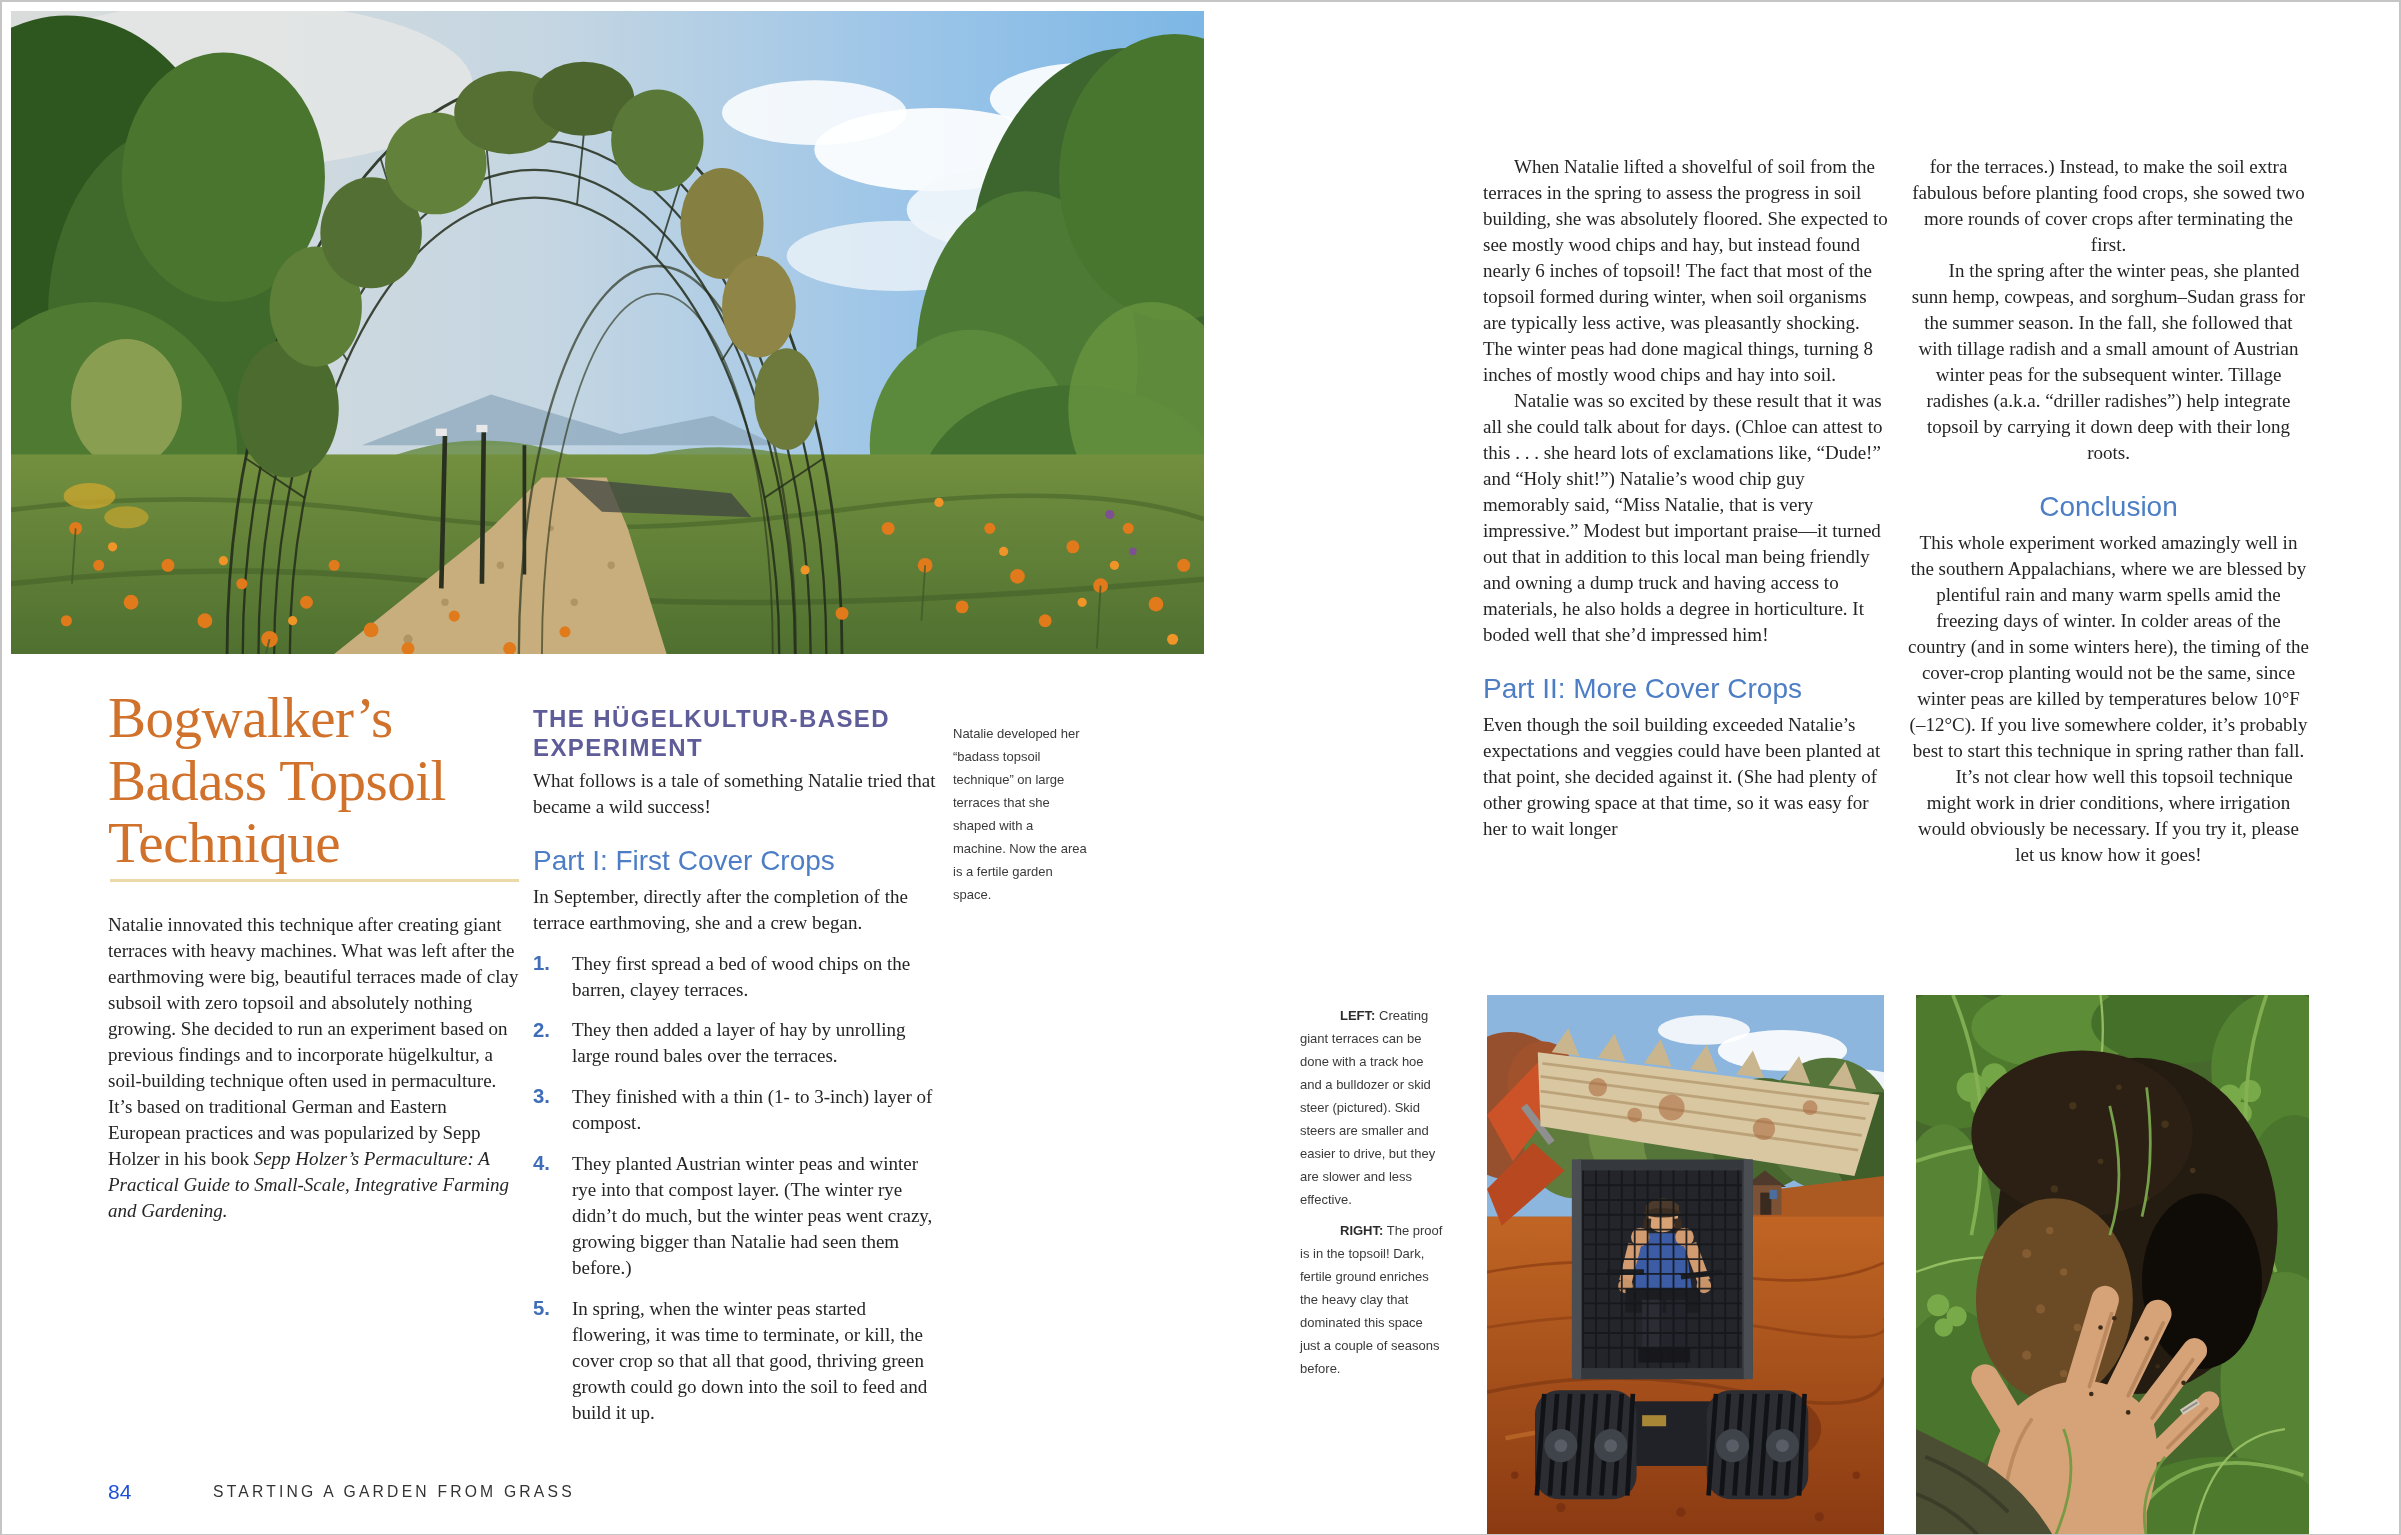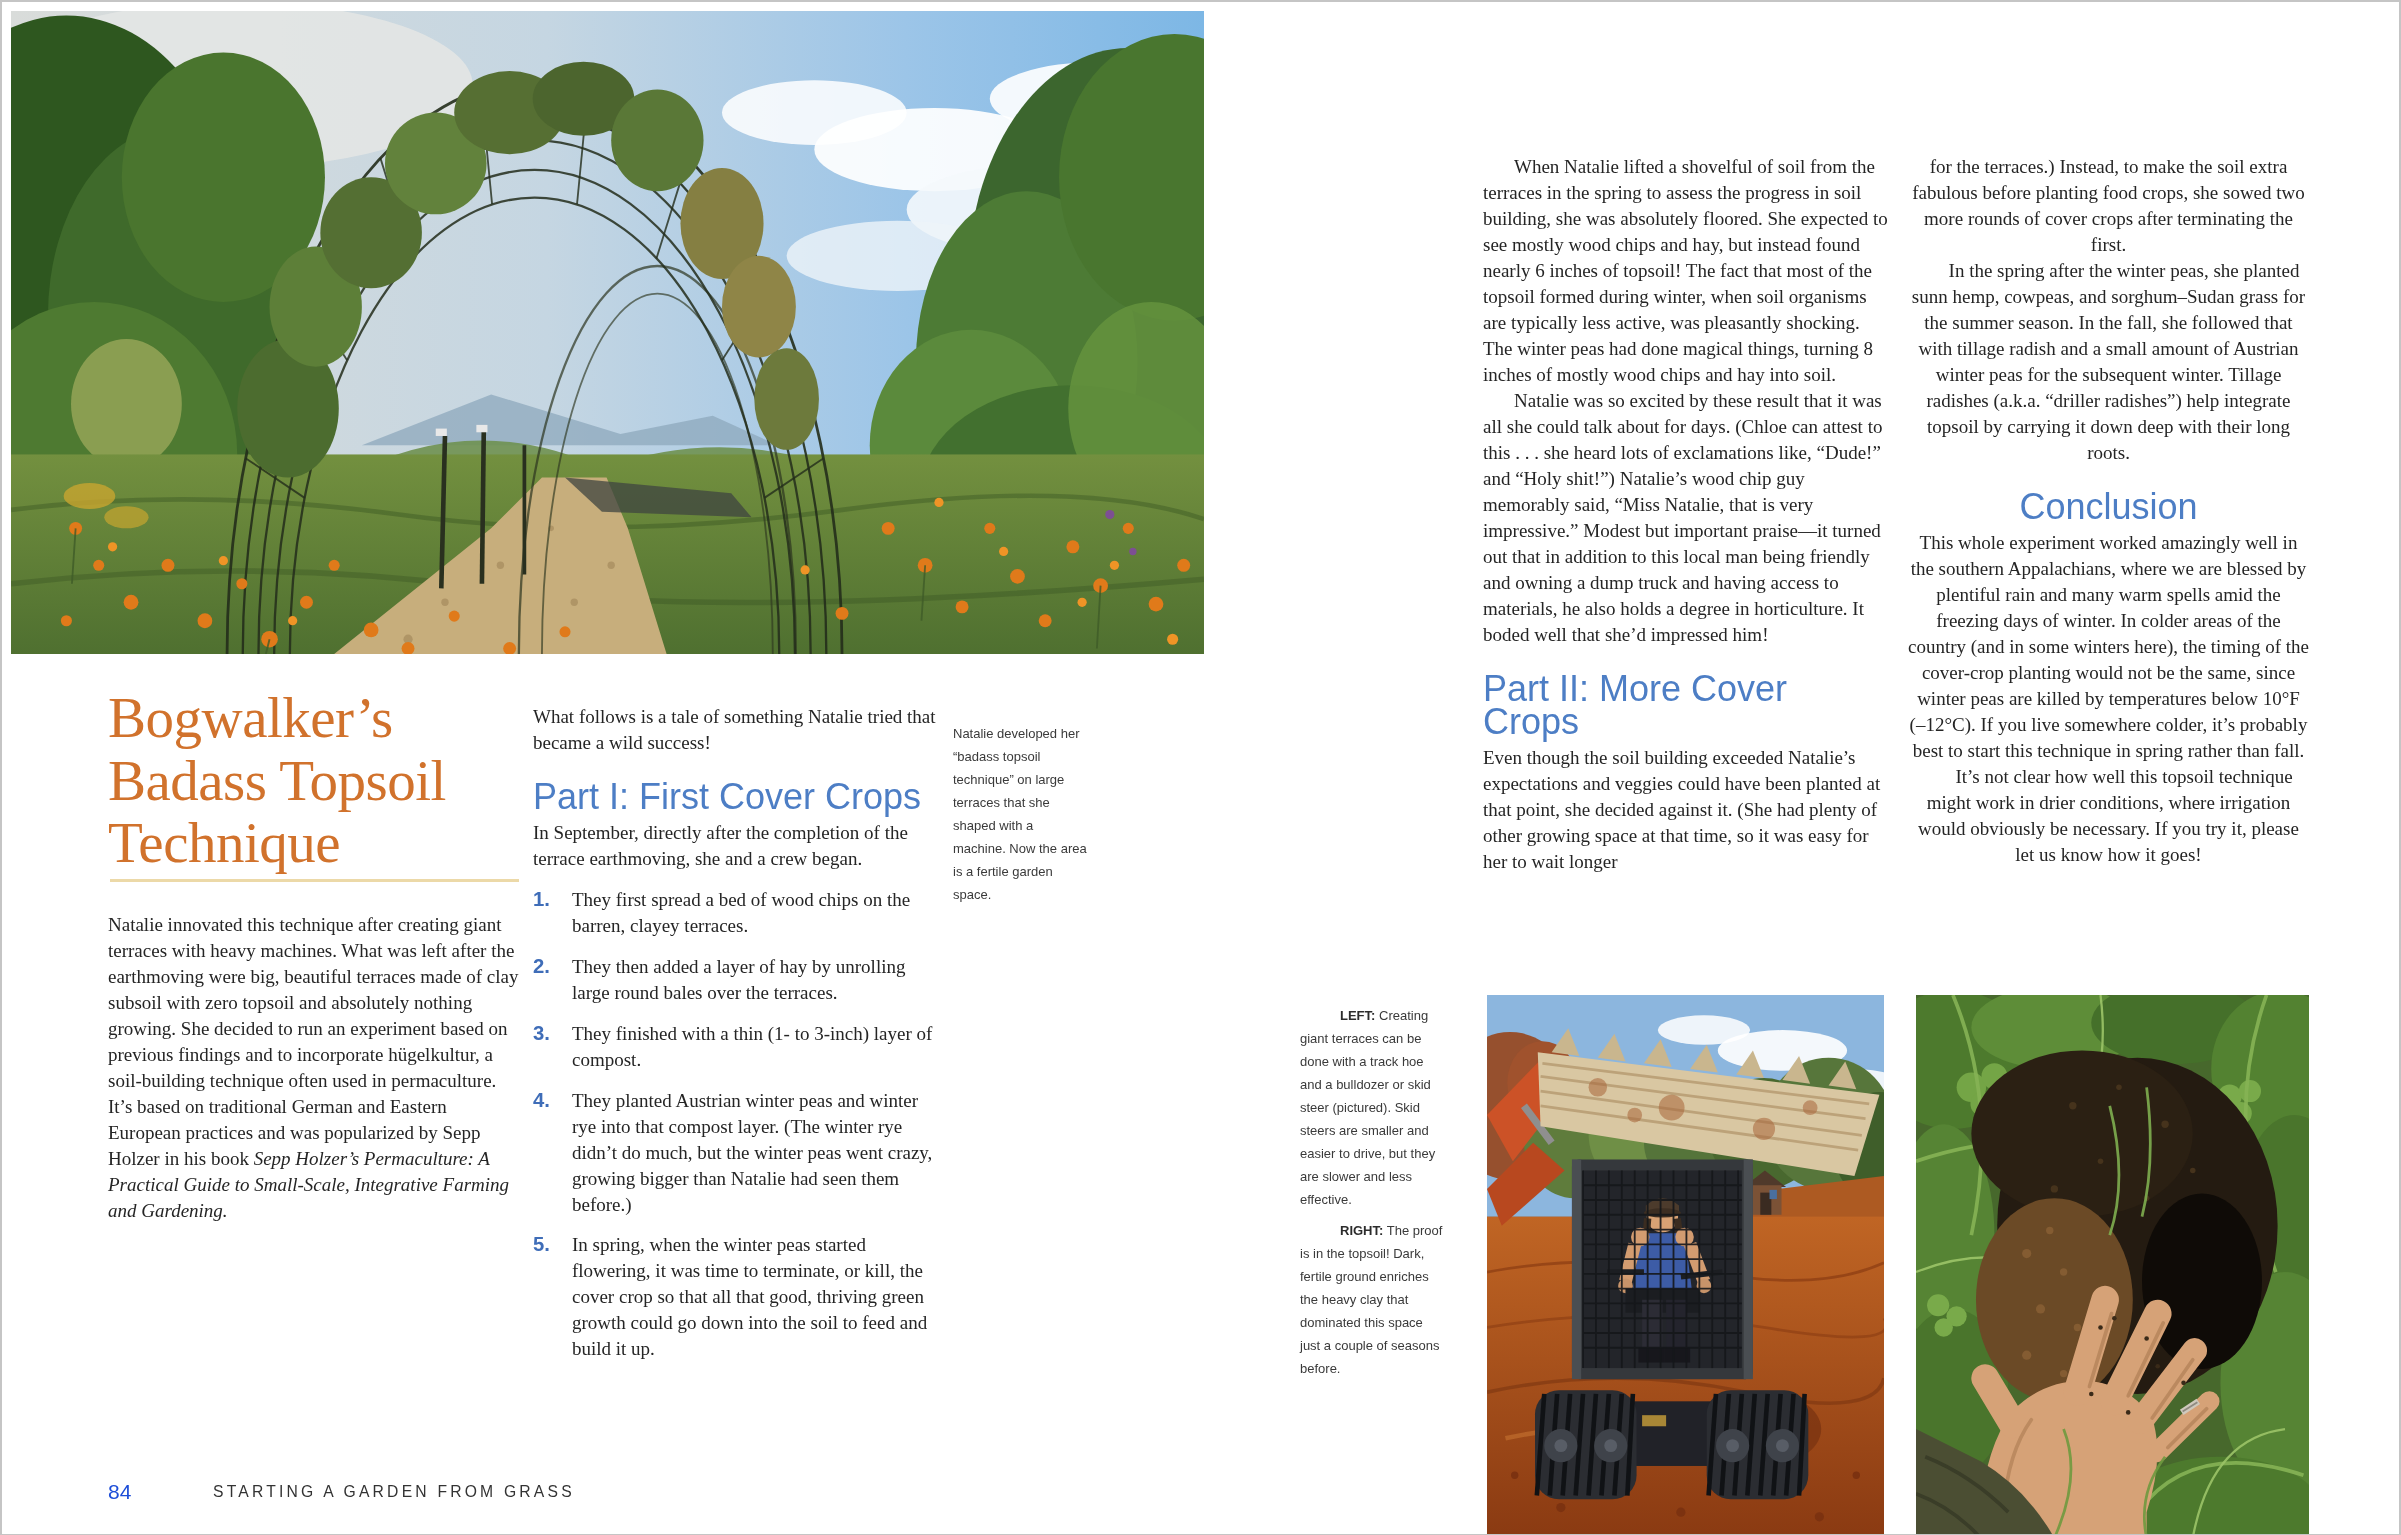--- a/index.html
+++ b/index.html
@@ -19,21 +19,21 @@
   }
   .rule{height:2.8px; background:#ecd9a8;}
   .body-serif{font-size:19px; line-height:26px; color:#252525; text-align:left;}
   .body-serif p{margin:0;}
   .body-serif p + p{text-indent:31px;}
   .sec-heading{
     font-family:"Liberation Sans", sans-serif; font-weight:bold; font-size:24px;
     line-height:29px; letter-spacing:1.4px; color:#5e5c99; margin:0 0 5.5px 0;
   }
   .part-heading{
-    font-family:"Liberation Sans", sans-serif; font-weight:400; font-size:36px;
+    font-family:"Liberation Sans", sans-serif; font-weight:400; font-size:28px;
     line-height:33px; color:#4d7ec5; margin:24px 0 7.4px 0;
   }
   .steps{margin-top:14.8px;}
   .step{position:relative; padding-left:39px; margin-bottom:14.8px;}
   .step .num{
     position:absolute; left:0; top:-0.9px; font-family:"Liberation Sans", sans-serif;
     font-weight:bold; font-size:20.3px; color:#3f6db8;
   }
   .caption{
     font-family:"Liberation Sans", sans-serif; font-size:13px; line-height:23px;
@@ -183,20 +183,21 @@
     </svg>
   </div>
 
   <div class="abs article-title" style="left:106px; top:685px; width:425px;">Bogwalker’s Badass Topsoil Technique</div>
   <div class="abs rule" style="left:108px; top:877px; width:409px;"></div>
   <div class="abs body-serif" style="left:106px; top:910px; width:416px;">
     <p><span>Natalie innovated this technique after creating giant terraces with heavy machines. What was left after the earthmoving were big, beautiful terraces made of clay subsoil with zero topsoil and absolutely nothing growing. She decided to run an experiment based on previous findings and to incorporate hügelkultur, a soil-building technique often used in permaculture. It’s based on traditional German and Eastern European practices and was popularized by Sepp Holzer in his book </span><i>Sepp Holzer’s Permaculture: A Practical Guide to Small-Scale, Integrative Farming and Gardening.</i></p>
   </div>
 
   <div class="abs" style="left:531px; top:702px; width:404px;">
+    <div class="sec-heading">THE HÜGELKULTUR-BASED EXPERIMENT</div>
     <div class="body-serif">What follows is a tale of something Natalie tried that became a wild success!</div>
     <div class="part-heading">Part I: First Cover Crops</div>
     <div class="body-serif">In September, directly after the completion of the terrace earthmoving, she and a crew began.</div>
     <div class="steps">
       <div class="step body-serif">
         <span class="num">1.</span>
         <span>They first spread a bed of wood chips on the barren, clayey terraces.</span>
       </div>
       <div class="step body-serif">
         <span class="num">2.</span>

